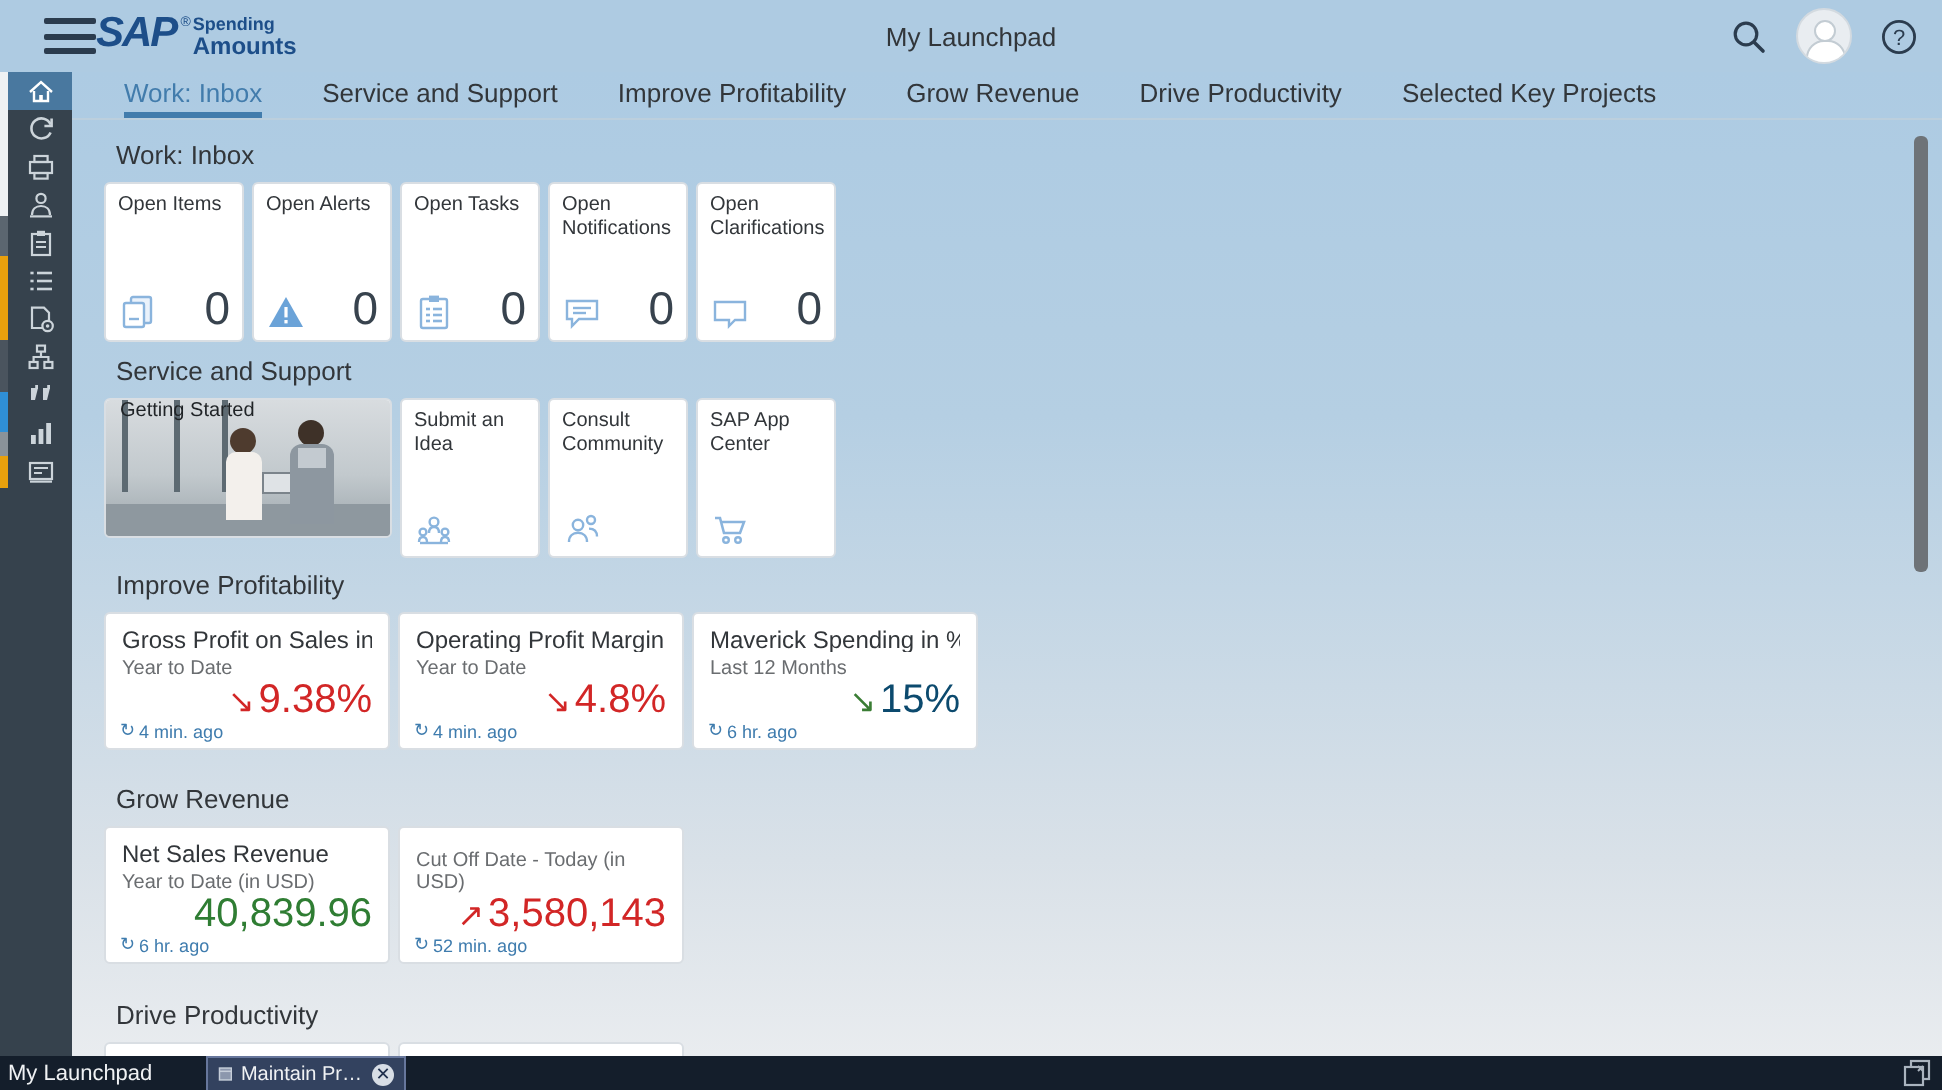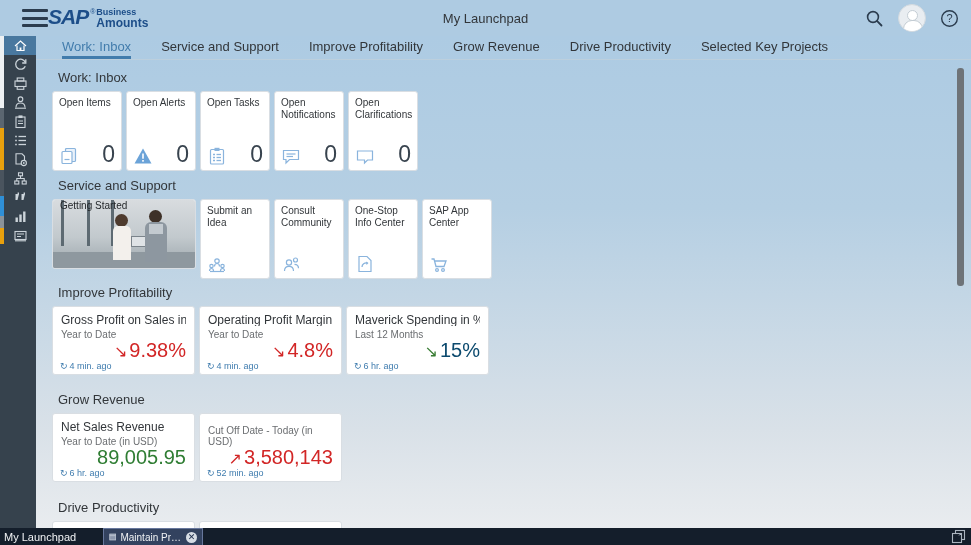--- a/index.html
+++ b/index.html
@@ -87,21 +87,21 @@
 <div class="header">
   <div class="burger">
       <div></div>
       <div></div>
       <div></div>
     </div>
   <div class="logo">
     <span class="sap">SAP</span>
     <span class="reg">®</span>
     <span class="stack">
-      <span>Business</span>
+      <span>Spending</span>
       <span class="b2">Amounts</span>
     </span>
   </div>
   <div class="header-title">My Launchpad</div>
   <div class="header-right">
     <div class="hicon">
       <svg width="19" height="19" viewBox="0 0 19 19">
           <circle cx="8" cy="8" r="5.4" fill="none" stroke="#2b3c4e" stroke-width="1.6"></circle>
           <line x1="12.2" y1="12.2" x2="16.5" y2="16.5" stroke="#2b3c4e" stroke-width="1.8" stroke-linecap="round"></line>
         </svg>
@@ -343,30 +343,20 @@
               <g fill="none" stroke="#8ab4dd" stroke-width="1.2">
                 <circle cx="8" cy="8.5" r="2.6"></circle>
                 <path d="M3.5 17 c0-3 2-4.6 4.5-4.6 s4.5 1.6 4.5 4.6"></path>
                 <circle cx="14.5" cy="6" r="2"></circle>
                 <path d="M13.5 10.3 c2.5 0 4 1.4 4 4"></path>
               </g>
             </svg>
         </div>
       </div>
       <div class="tile small">
-        <div class="tile-title">One-Stop Info Center</div>
-        <div class="tile-bottom">
-          <svg width="20" height="20" viewBox="0 0 20 20">
-              <path d="M4 2.5 h8 l4 4 v11 h-12 Z" fill="#ffffff" stroke="#8ab4dd" stroke-width="1.2"></path>
-              <path d="M7 13 c0-3 2.5-4.5 5.5-4 " fill="none" stroke="#8ab4dd" stroke-width="1.3"></path>
-              <path d="M11 7.5 L13.5 9 L11.5 11 Z" fill="#8ab4dd"></path>
-            </svg>
-        </div>
-      </div>
-      <div class="tile small">
         <div class="tile-title">SAP App Center</div>
         <div class="tile-bottom">
           <svg width="20" height="20" viewBox="0 0 20 20">
               <path d="M2.5 5 h2.5 l2 7.5 h8 l2-5.5 h-11" fill="none" stroke="#8ab4dd" stroke-width="1.3"></path>
               <circle cx="8" cy="16" r="1.4" fill="none" stroke="#8ab4dd" stroke-width="1.2"></circle>
               <circle cx="14" cy="16" r="1.4" fill="none" stroke="#8ab4dd" stroke-width="1.2"></circle>
             </svg>
         </div>
       </div>
     </div>
@@ -411,21 +401,21 @@
     </div>
   </div>
 
   <div class="section" style="top:356px;">
     <div class="sec-title">Grow Revenue</div>
     <div class="tile-row">
       <div class="tile kpi">
         <div class="kpi-title">Net Sales Revenue</div>
         <div class="kpi-sub">Year to Date (in USD)</div>
         <div class="kpi-value">
-          <span class="arrow" style="color: rgb(47, 125, 51);"></span><span style="color: rgb(47, 125, 51);">89,005.95</span>
+          <span class="arrow" style="color: rgb(47, 125, 51);"></span><span style="color: rgb(47, 125, 51);">40,839.96</span>
         </div>
         <div class="kpi-footer">
             <span class="refresh">↻</span>
             <span>6 hr. ago</span>
           </div>
       </div>
       <div class="tile kpi">
         <div class="kpi-title">A/R - Overdue Amounts</div>
         <div class="kpi-sub">Cut Off Date - Today (in USD)</div>
         <div class="kpi-value">

